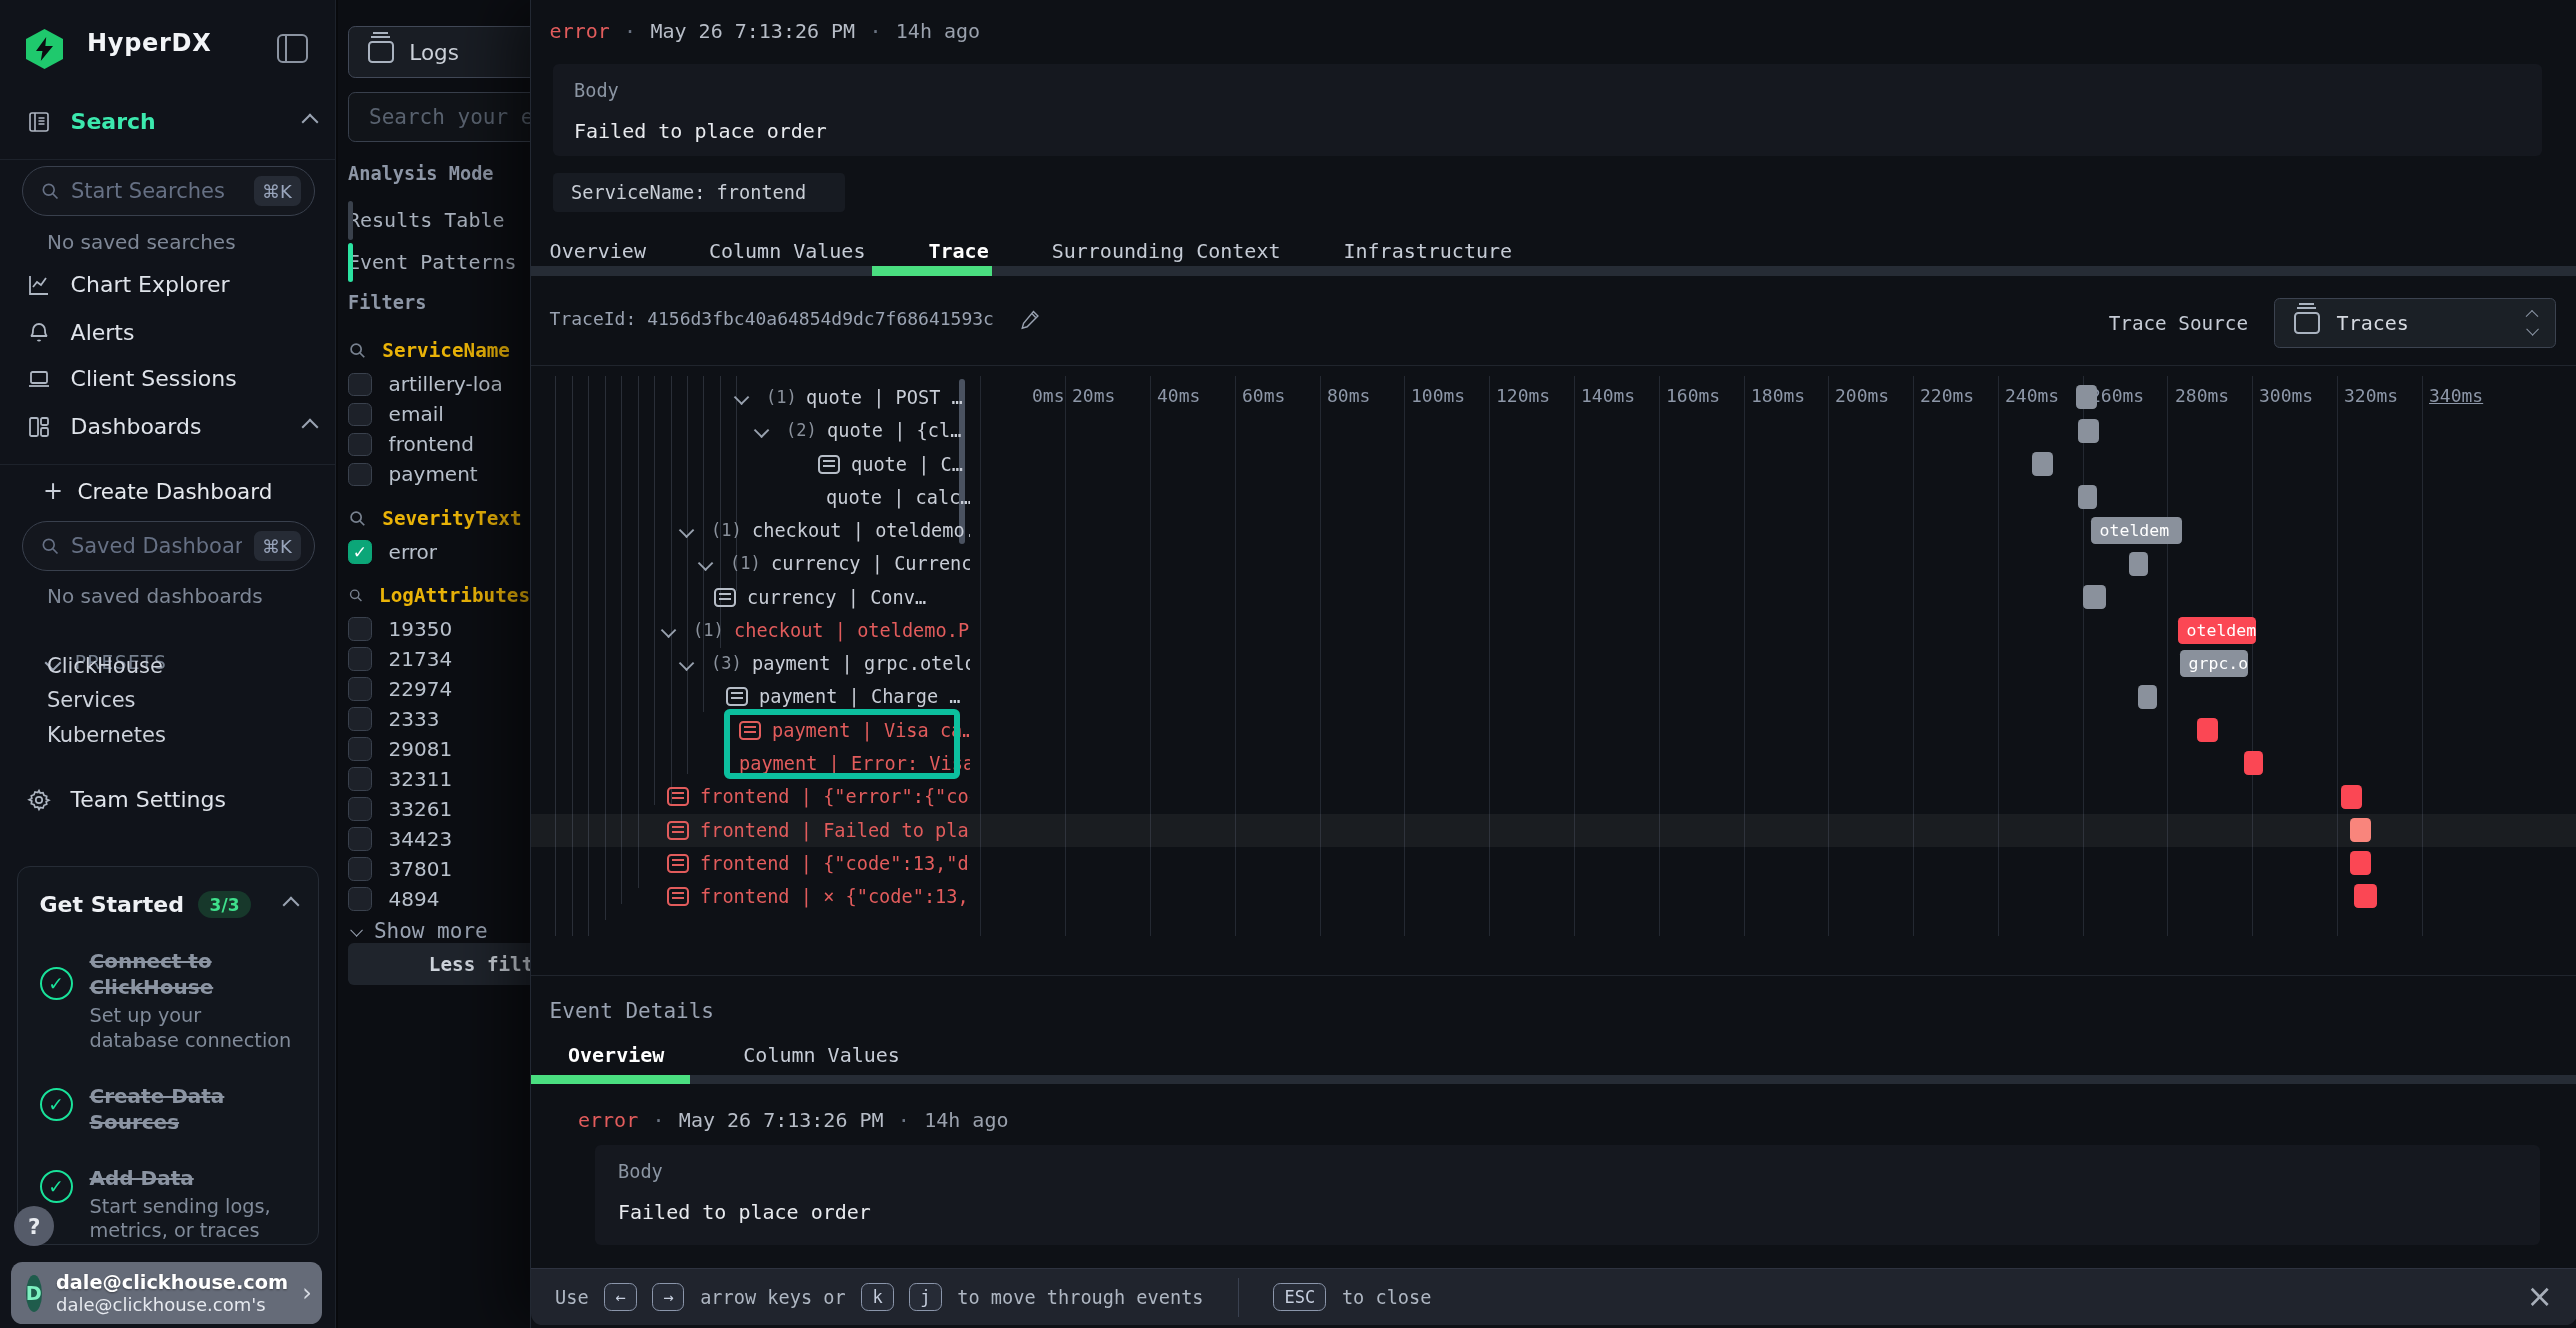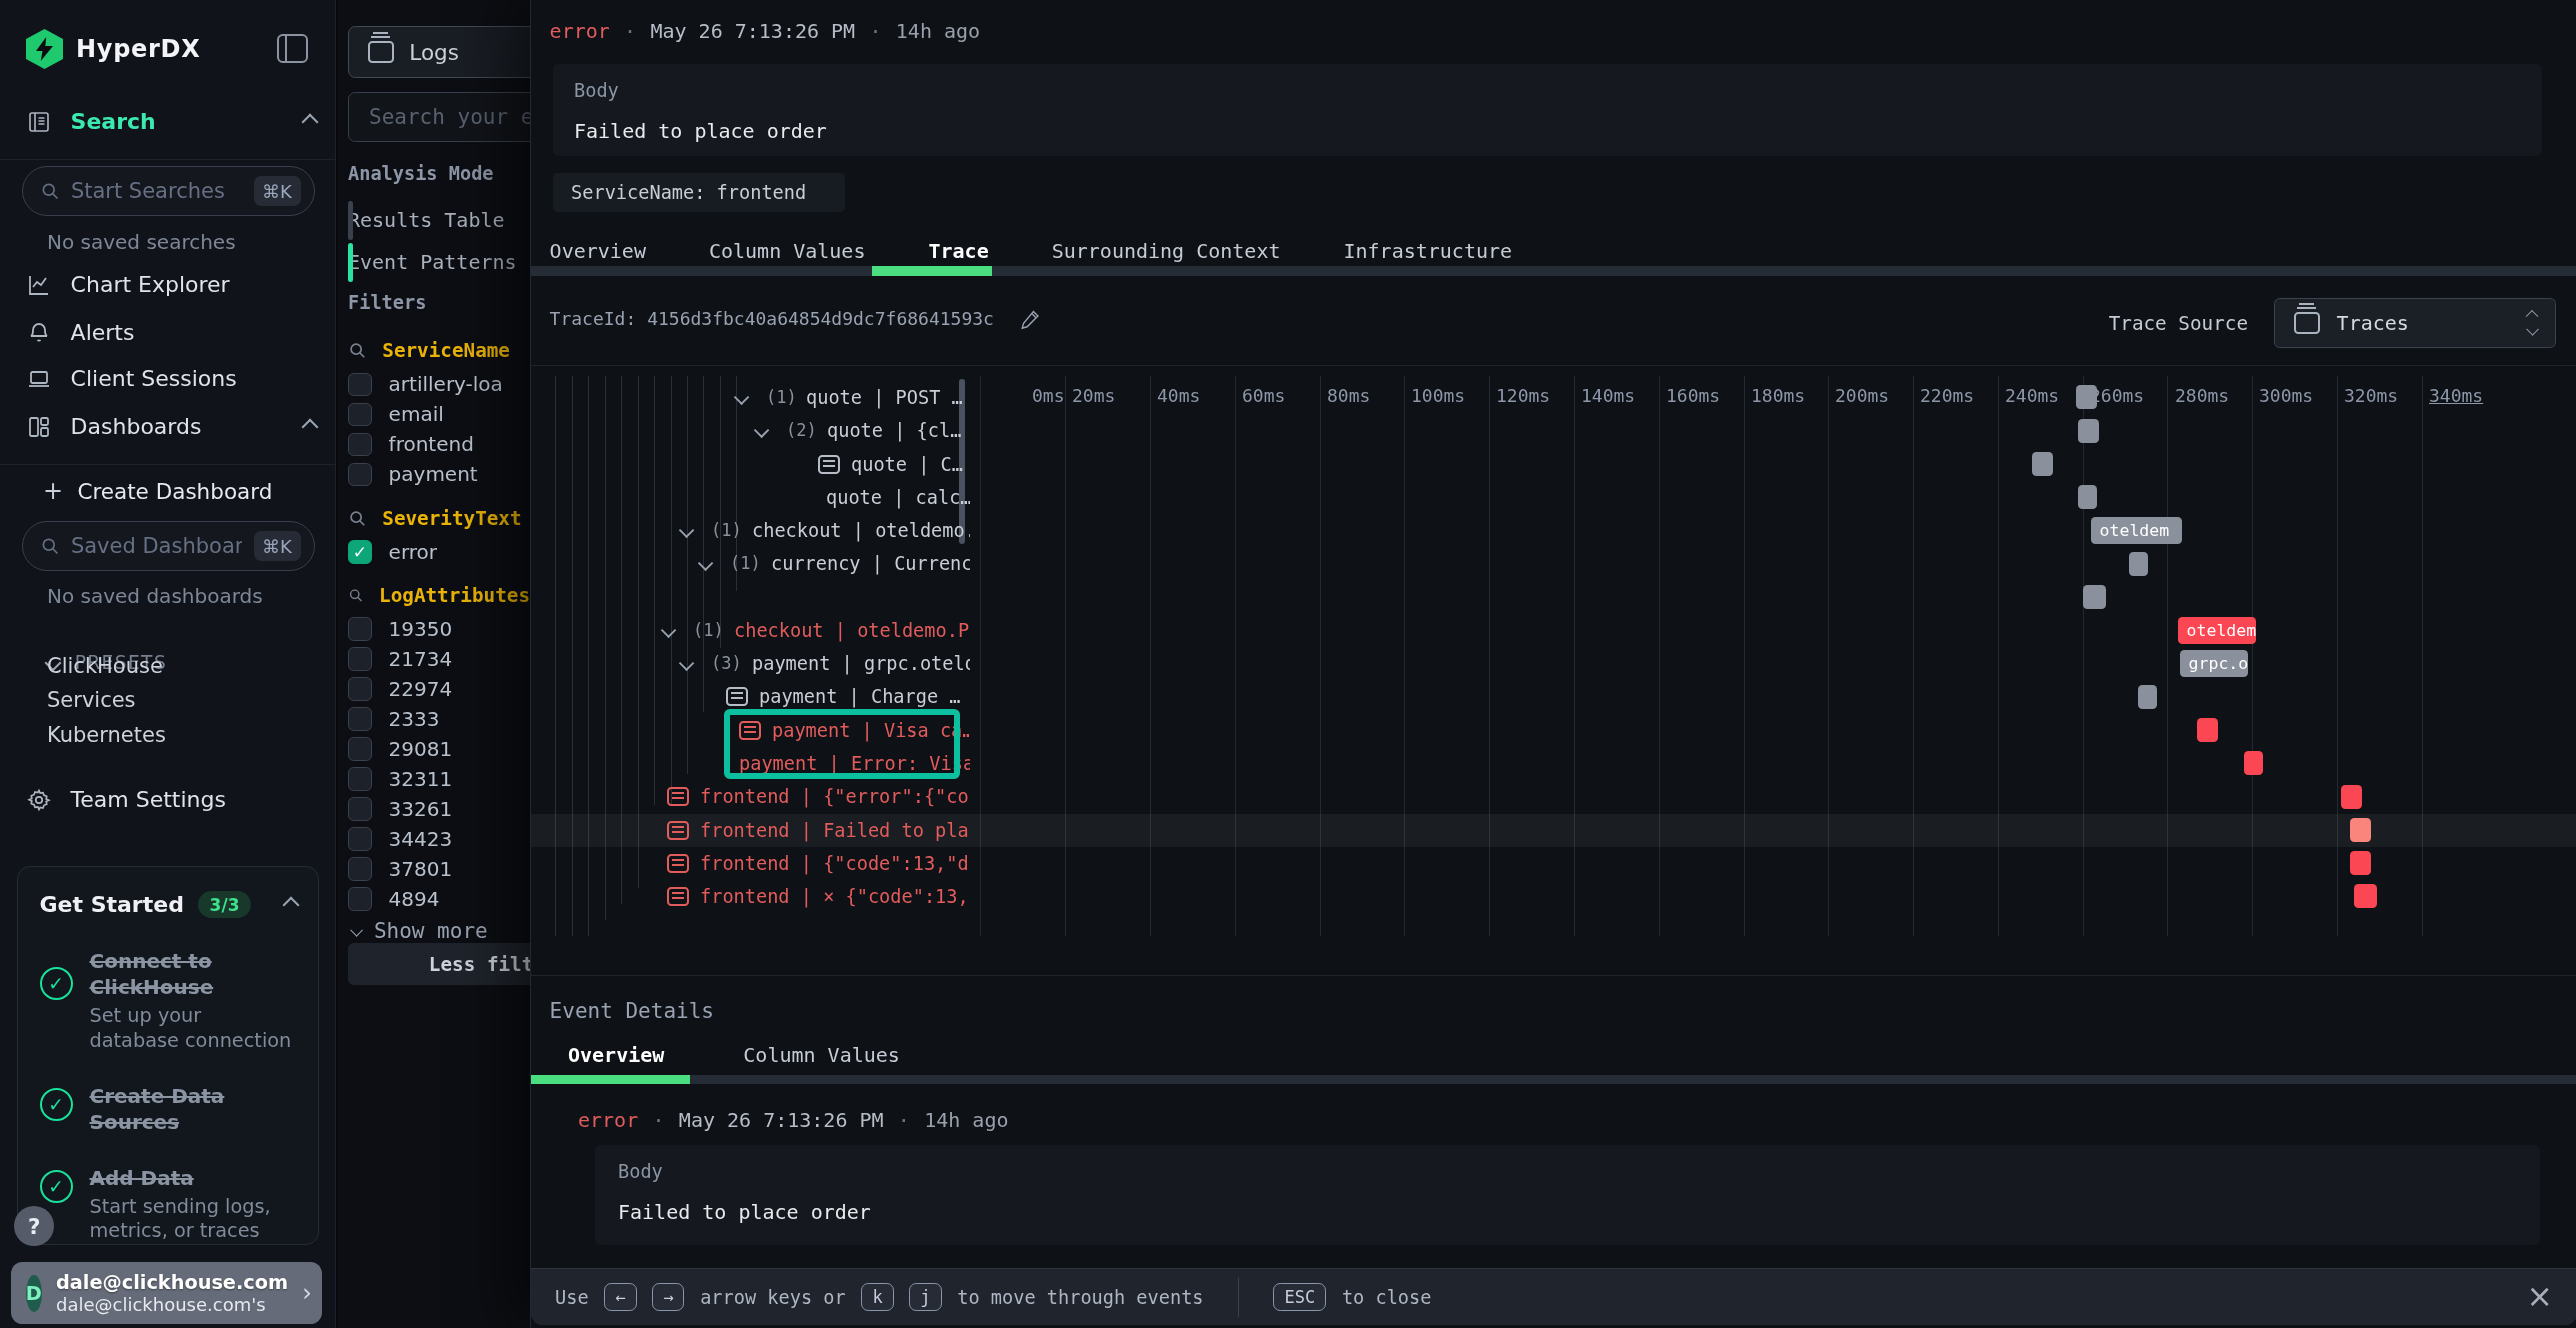--- a/index.html
+++ b/index.html
@@ -2,21 +2,21 @@
 <html style="font-size:11.4px"><head>
 <meta charset="utf-8">
 <style>
   * { margin:0; padding:0; box-sizing:border-box; }
   html,body { width:2576px; height:1328px; background:#08090c; font-family:"DejaVu Sans",sans-serif; overflow:hidden; }
   .mono { font-family:"DejaVu Sans Mono",monospace; }
   #app { position:relative; width:2576px; height:1328px; }
 
   
   #sidebar { position:absolute; left:0; top:0; width:336px; height:1328px; background:#10131a; border-right:1.4px solid #1d222b; }
-  .logo-row { position:absolute; left:26px; top:29px; display:flex; align-items:center; gap:13px; }
+  .logo-row { position:absolute; left:26px; top:29px; display:flex; align-items:flex-start; gap:24px; }
   .logo-hex { width:37px; height:40px; background:#1fc96d; clip-path:polygon(50% 0,100% 25%,100% 75%,50% 100%,0 75%,0 25%); display:flex; align-items:center; justify-content:center; }
   .logo-bolt { width:17px; height:24px; background:#0b0d11; clip-path:polygon(60% 0,0 58%,38% 58%,28% 100%,100% 38%,55% 38%); }
   .logo-text { color:#f2f4f7; font-size:24px; font-weight:bold; letter-spacing:0.7px; }
   .collapse-btn { position:absolute; right:27px; top:34px; width:31.5px; height:29px; border:2.1px solid #8b93a1; border-radius:5.7px; }
   .collapse-btn::after { content:""; position:absolute; left:6.4px; top:0; width:2.1px; height:100%; background:#8b93a1; }
   .side-item { position:absolute; left:26px; display:flex; align-items:center; gap:18.6px; color:#dfe3ea; font-size:22px; }
   .side-item .ic { width:26px; display:flex; justify-content:center; }
   .side-item.active { color:#3ce9ae; font-weight:bold; }
   .chev { display:inline-block; width:12px; height:12px; border-left:2.1px solid #9aa3b2; border-bottom:2.1px solid #9aa3b2; }
   .chev.up { transform:rotate(135deg); }
@@ -523,20 +523,24 @@
           <span class="rcount" style="left: 180px;">(1)</span>
           <span class="rtext" style="left: 221px; width: 218px;">checkout | oteldemo.…</span>
         </div>
         <div class="bar labeled" style="left: 1560px; width: 91px; top: 151px; background: rgb(138, 145, 156);">oteldem</div>
         <div class="wf-row" style="top: 181px;">
           <span class="rchev" style="left: 169px;"></span>
           <span class="rcount" style="left: 199px;">(1)</span>
           <span class="rtext" style="left: 240px; width: 200px;">currency | Currenc…</span>
         </div>
         <div class="bar" style="left: 1598px; width: 19px; top: 186px; background: rgb(138, 145, 156);"></div>
+        <div class="wf-row" style="top: 215px;">
+          <span class="doc-ic" style="left: 183px;"></span>
+          <span class="rtext" style="left: 216px; width: 223px;">currency | Conv…</span>
+        </div>
         <div class="bar" style="left: 1552px; width: 23px; top: 219px; background: rgb(138, 145, 156);"></div>
         <div class="wf-row err" style="top: 248px;">
           <span class="rchev" style="left: 132px;"></span>
           <span class="rcount" style="left: 162px;">(1)</span>
           <span class="rtext" style="left: 203px; width: 236px;">checkout | oteldemo.Pa…</span>
         </div>
         <div class="bar labeled" style="left: 1647px; width: 78px; top: 251px; background: rgb(251, 71, 84);">oteldem</div>
         <div class="wf-row" style="top: 281px;">
           <span class="rchev" style="left: 150px;"></span>
           <span class="rcount" style="left: 180px;">(3)</span>

